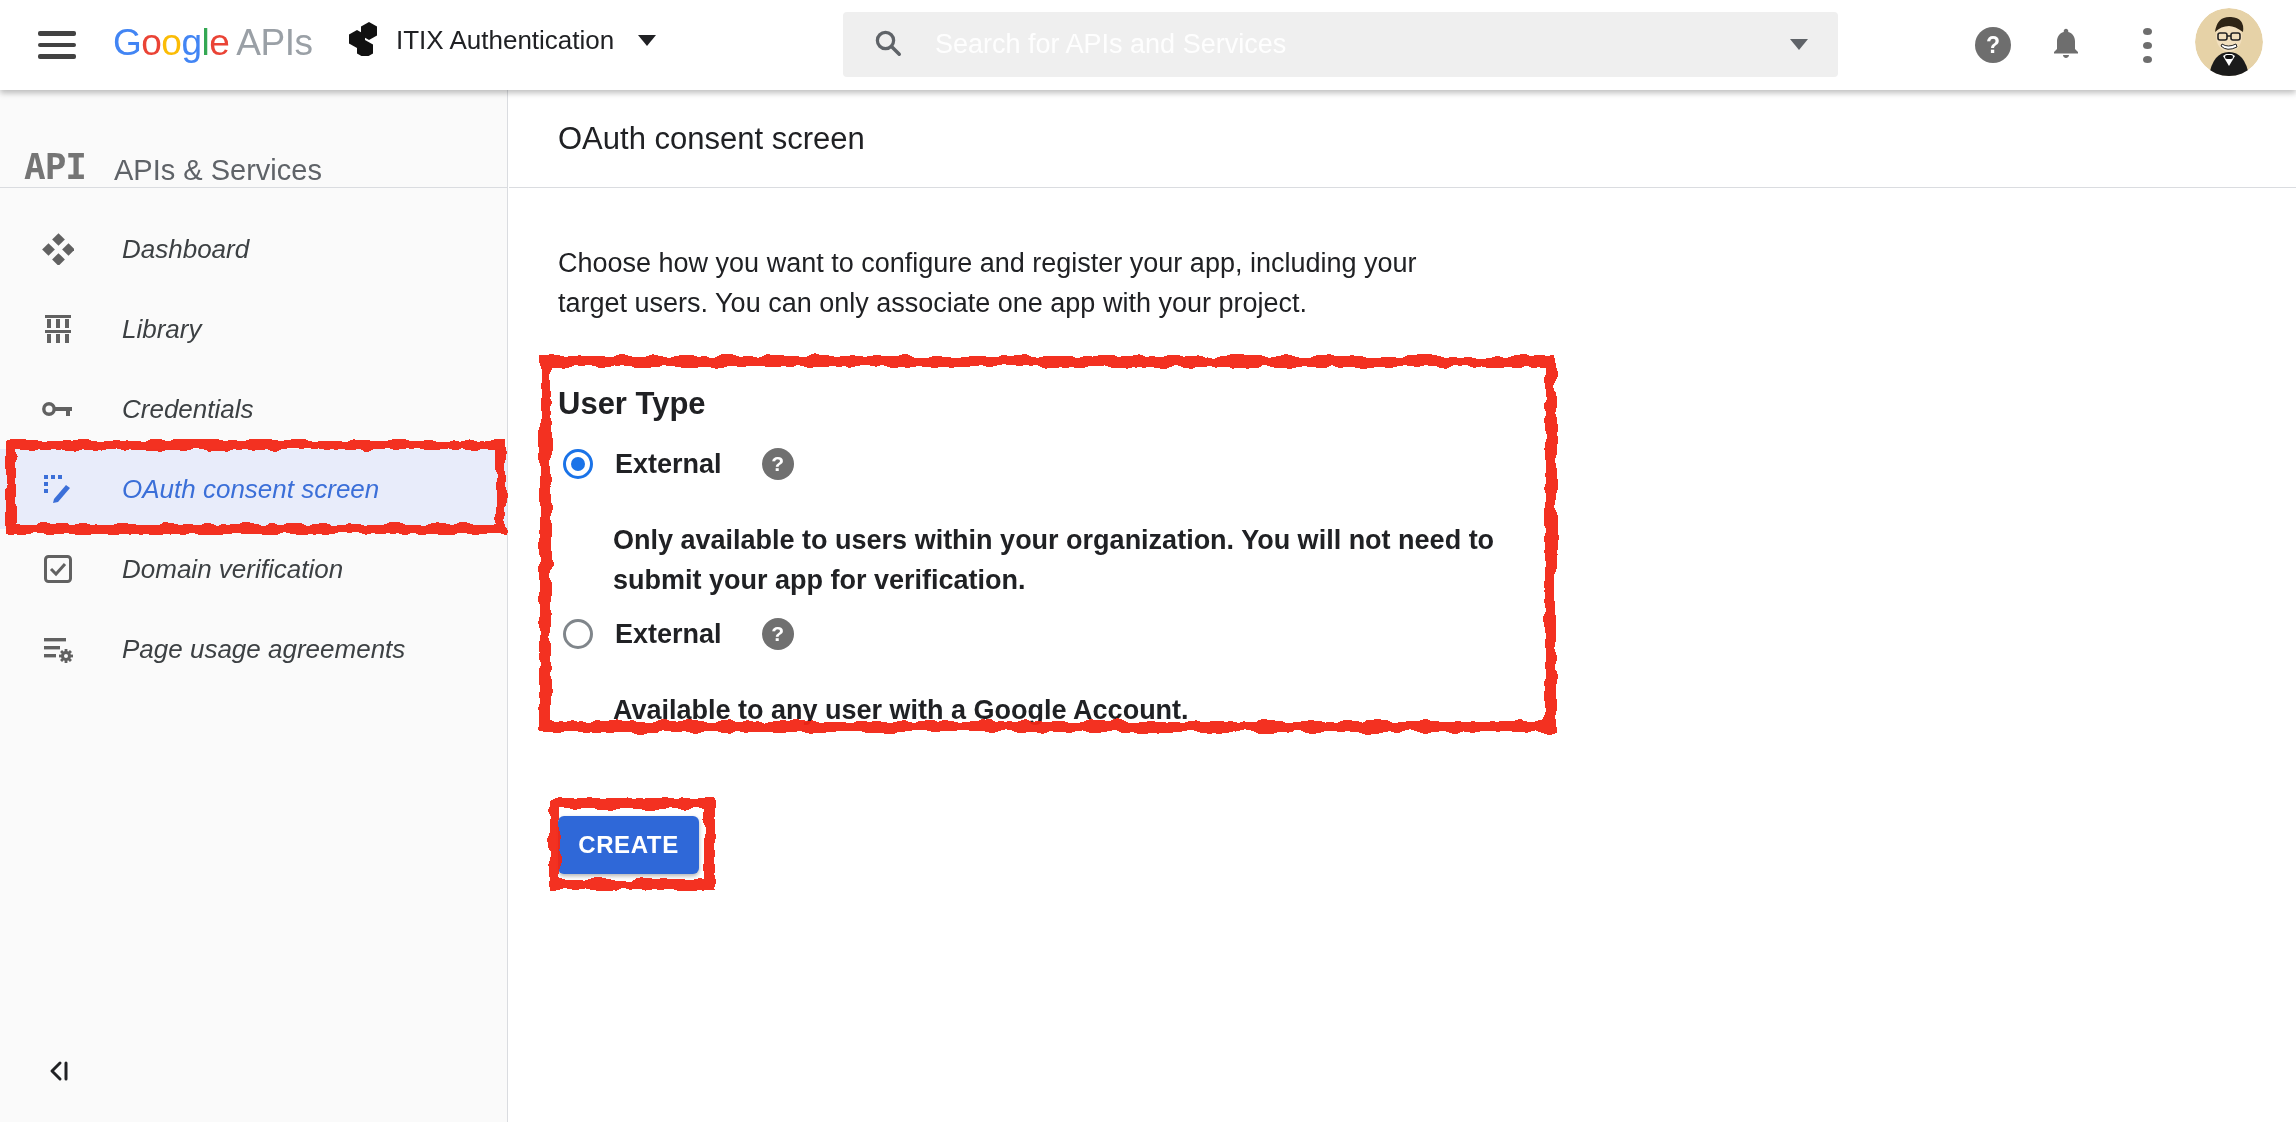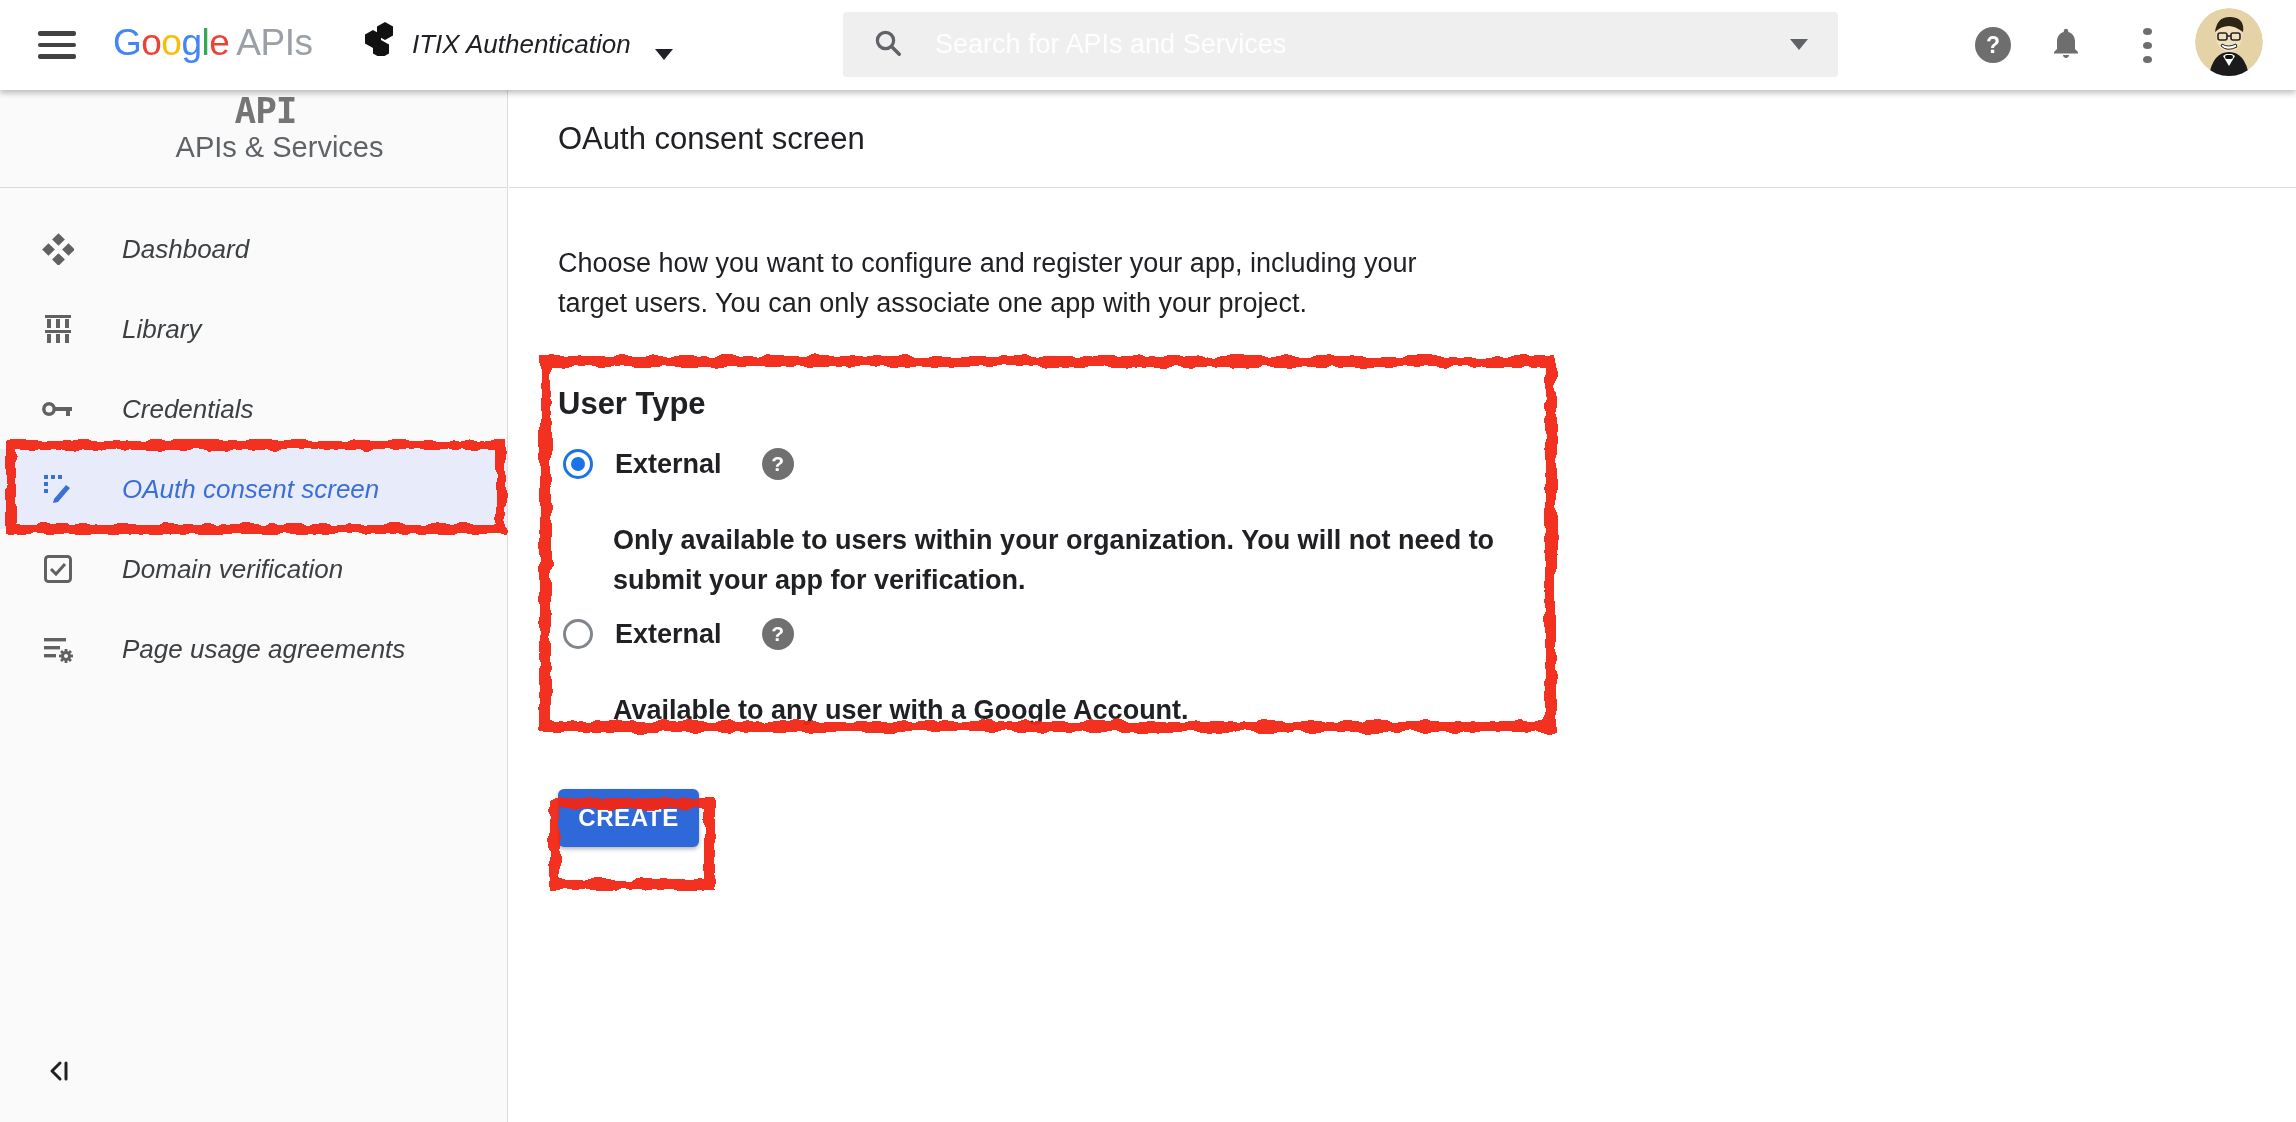--- a/index.html
+++ b/index.html
@@ -13,41 +13,41 @@
   body{font-family:"Liberation Sans","DejaVu Sans",sans-serif;background:#fff;overflow:hidden;}
   .page{position:relative;width:2296px;height:856px;background:#fff;}
 
   
   .topbar{position:absolute;left:0;top:0;width:2296px;height:90px;background:#fff;z-index:10;
           box-shadow:0 3px 6px rgba(0,0,0,.26);display:flex;align-items:center;}
   .hamburger{position:absolute;left:38px;top:31px;width:40px;height:28px;cursor:pointer;}
   .hamburger span{display:block;width:38px;height:4.5px;background:#424242;border-radius:2px;margin-bottom:7px;}
   .logo{position:absolute;left:113px;top:22px;font-size:37px;letter-spacing:-.5px;white-space:nowrap;}
   .logo .suffix{color:#9aa0a6;margin-left:7px;}
-  .project{position:absolute;left:364px;top:20px;display:flex;align-items:flex-end;cursor:pointer;font-style:italic;}
+  .project{position:absolute;left:348px;top:20px;display:flex;align-items:center;cursor:pointer;}
   .project-name{font-size:26px;color:var(--text-dark);margin-left:16px;}
   .caret{width:0;height:0;border-left:9px solid transparent;border-right:9px solid transparent;
          border-top:11px solid #202124;margin-left:24px;}
   .search{position:absolute;left:843px;top:12px;width:995px;height:65px;background:var(--search-bg);
           border-radius:4px;display:flex;align-items:center;padding:0 30px;}
   .search input{flex:1;border:none;outline:none;background:transparent;font-size:27px;
                 font-family:inherit;color:#fff;margin-left:32px;}
   .search input::placeholder{color:#ffffff;opacity:.96;}
   .search .caret{border-top-color:#5f6368;margin-left:0;}
   .tb-icon{position:absolute;top:24px;width:42px;height:42px;display:flex;align-items:center;
            justify-content:center;cursor:pointer;}
   .help-circle{width:36px;height:36px;border-radius:50%;background:var(--icon-gray);color:#fff;
                font-size:23px;font-weight:bold;display:flex;align-items:center;justify-content:center;}
   .kebab span{display:block;width:9px;height:9px;border-radius:50%;background:var(--icon-gray);margin:3.5px 0;}
   .avatar{position:absolute;left:2195px;top:8px;width:68px;height:68px;border-radius:50%;overflow:hidden;cursor:pointer;}
 
   
   .sidebar{position:absolute;left:0;top:90px;width:508px;height:1032px;background:var(--sidebar-bg);
            border-right:1.5px solid var(--divider);}
-  .sidebar-header{height:98px;border-bottom:1.5px solid var(--divider);display:flex;align-items:center;padding-left:24px;flex-direction:column;}
+  .sidebar-header{height:98px;border-bottom:1.5px solid var(--divider);display:flex;align-items:flex-end;padding-left:24px;}
   .api-mark{font-family:"DejaVu Sans Mono","Liberation Mono",monospace;font-weight:bold;font-size:36px;
             color:#757575;letter-spacing:-1px;}
   .sidebar-title{font-size:29px;color:#5f6368;margin-left:28px;}
   .nav{padding-top:21px;}
   .nav-item{height:80px;display:flex;align-items:center;cursor:pointer;position:relative;font-style:italic;}
   .nav-icon{width:36px;margin-left:40px;display:flex;justify-content:center;}
   .nav-label{font-size:26px;color:#3c4043;margin-left:46px;}
   .nav-item.active{background:var(--active-bg);}
   .nav-item.active .nav-label{color:var(--active-blue);}
   .collapse-btn{position:absolute;left:46px;top:965px;cursor:pointer;}
@@ -61,21 +61,21 @@
   .ut-heading{position:absolute;left:49px;top:198px;font-size:31px;color:var(--text-dark);}
   .opt-row{position:absolute;left:54px;display:flex;align-items:center;}
   .radio{width:30px;height:30px;border-radius:50%;border:3.5px solid #80868b;background:#fff;flex:none;}
   .radio.checked{border-color:#1a73e8;position:relative;}
   .radio.checked::after{content:"";position:absolute;left:4.5px;top:4.5px;width:14px;height:14px;
                         border-radius:50%;background:#1a73e8;}
   .opt-label{font-size:27px;font-weight:bold;color:var(--text-dark);margin-left:22px;}
   .help-badge{width:32px;height:32px;border-radius:50%;background:#707070;color:#fff;font-size:21px;
               font-weight:bold;display:flex;align-items:center;justify-content:center;margin-left:40px;cursor:pointer;}
   .opt-desc{position:absolute;left:104px;font-size:27px;line-height:40px;color:var(--text-dark);font-weight:bold;}
-  .create-btn{position:absolute;left:49px;top:601px;width:141px;height:58px;background:var(--button-blue);
+  .create-btn{position:absolute;left:49px;top:628px;width:141px;height:58px;background:var(--button-blue);
               color:#fff;border:none;border-radius:6px;font-size:24px;font-weight:bold;letter-spacing:.6px;
               font-family:inherit;cursor:pointer;box-shadow:0 2px 4px rgba(0,0,0,.3);}
 
   
   .annotations{position:absolute;left:0;top:0;width:2296px;height:1122px;z-index:30;pointer-events:none;}
 </style>
 </head>
 <body>
 
 <div class="page">

